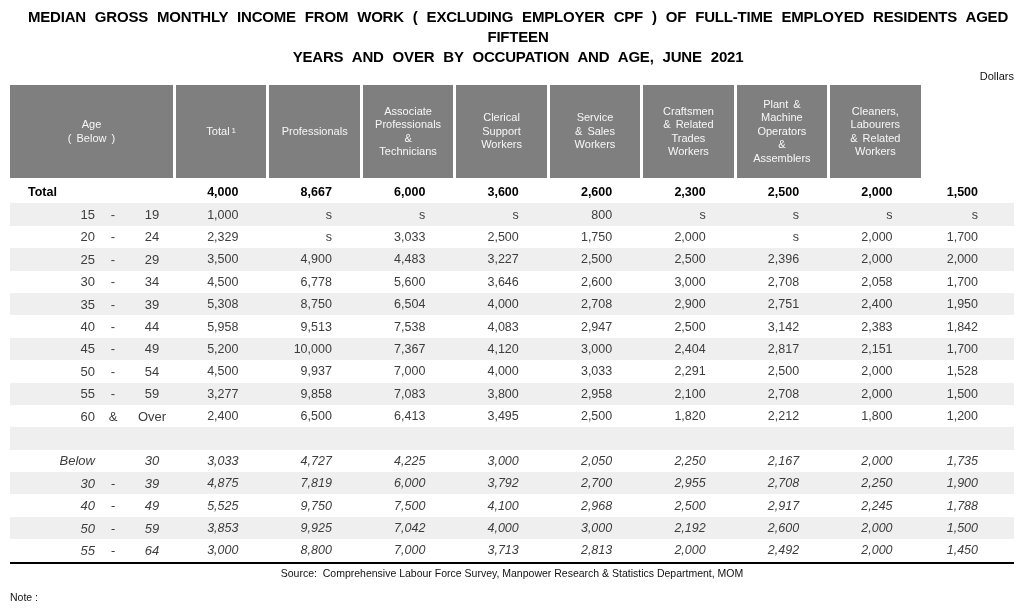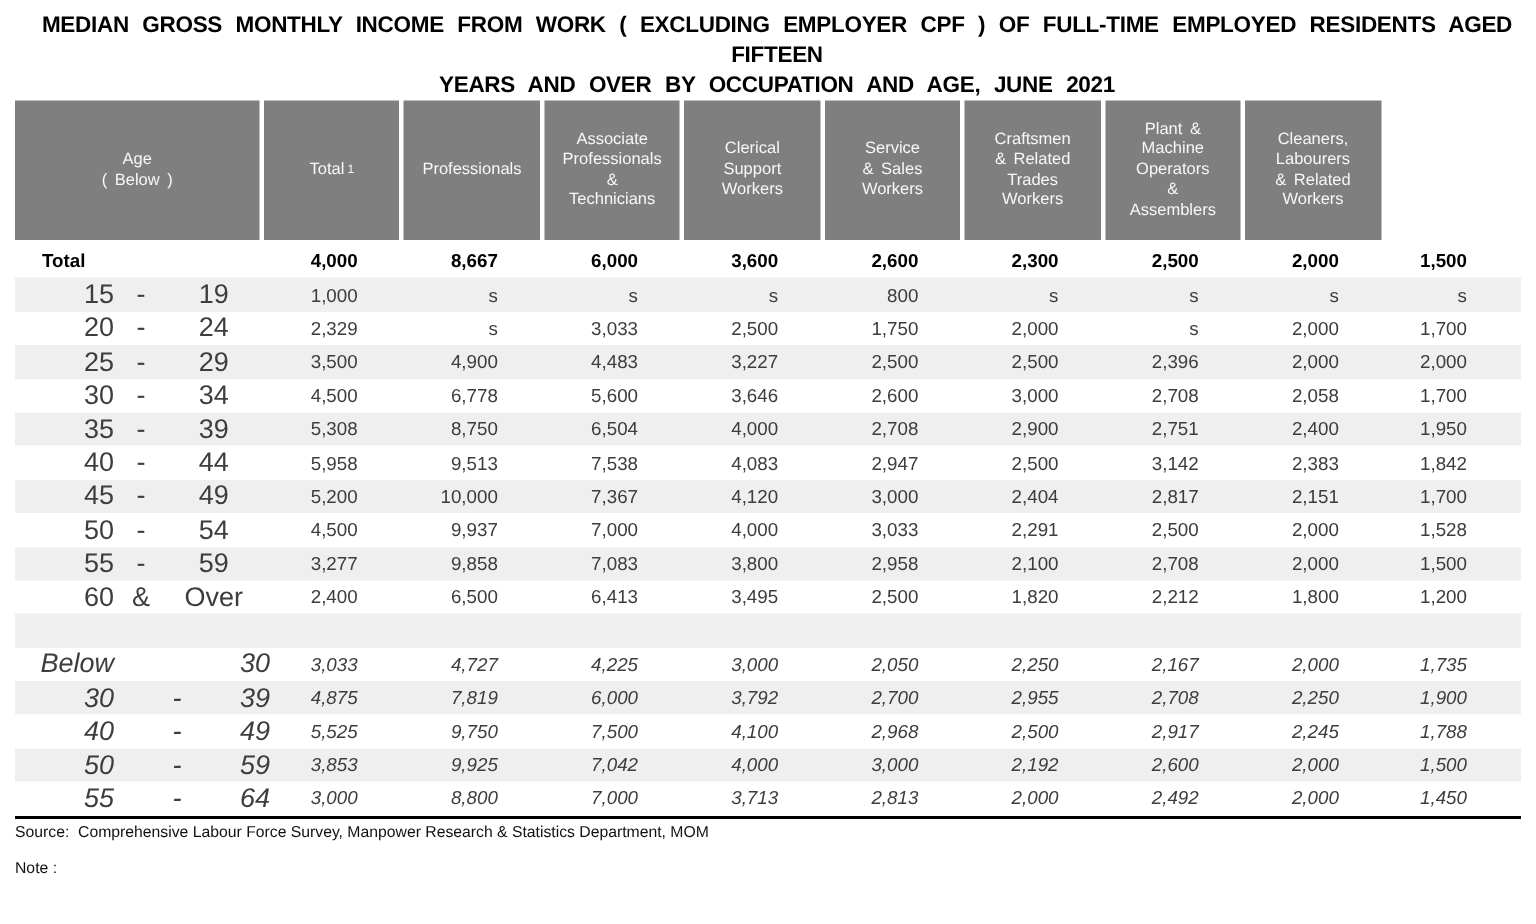--- a/index.html
+++ b/index.html
@@ -25,41 +25,42 @@
   .th .th-label { white-space:pre-line; }
   .th sup { font-size:8px; margin-left:2px; position:relative; top:-1px; }
 
   .tbody { margin-top:3px; border-bottom:2.5px solid #000; }
   .row { display:grid; grid-template-columns:163px repeat(9,1fr);
          column-gap:3px; height:22.4px; align-items:center; }
   .row.shaded { background:#efefef; }
   .cell { text-align:right; padding-right:28px; font-size:12.5px; color:#3d3d3d; }
   .cell:last-child { padding-right:36px; }
   .row.total .cell { font-weight:700; color:#000; }
-  .row.italic .cell, .row.italic .agecell { font-style:italic;gap:24px; }
+  .row.italic .cell, .row.italic .agecell { font-style:italic; }
   .age-label { padding-left:18px; font-weight:700; font-size:12.5px; color:#000; }
   .agecell { display:grid; grid-template-columns:66px 36px 1fr;
-             font-size:18px; color:#3d3d3d; }
+             font-size:13px; color:#3d3d3d;margin-left:19px; }
   .age-from { text-align:right; }
   .age-sep  { text-align:center; }
   .age-to   { text-align:center; }
 
-  .source { text-align:left; font-size:10.5px; line-height:13px; margin-top:3px;
+  .source { text-align:center; font-size:10.5px; line-height:13px; margin-top:3px;
             white-space:pre; color:#111; }
   .notes { margin-left:10px; margin-top:11px; font-size:10.5px; line-height:13px;
            color:#111; }
 </style>
 </head>
 <body>
 
 <div class="page">
   <div class="title">MEDIAN GROSS MONTHLY INCOME FROM WORK ( EXCLUDING EMPLOYER CPF ) OF FULL-TIME EMPLOYED RESIDENTS AGED FIFTEEN
 YEARS AND OVER BY OCCUPATION AND AGE, JUNE 2021</div>
 
   <div class="table-wrap">
+    <div class="unit">Dollars</div>
     <div class="thead">
         <div class="th">
           <span class="th-label">Age
 ( Below )</span>
         </div>
         <div class="th">
           <span class="th-label">Total</span>
           <sup>1</sup>
         </div>
         <div class="th">

